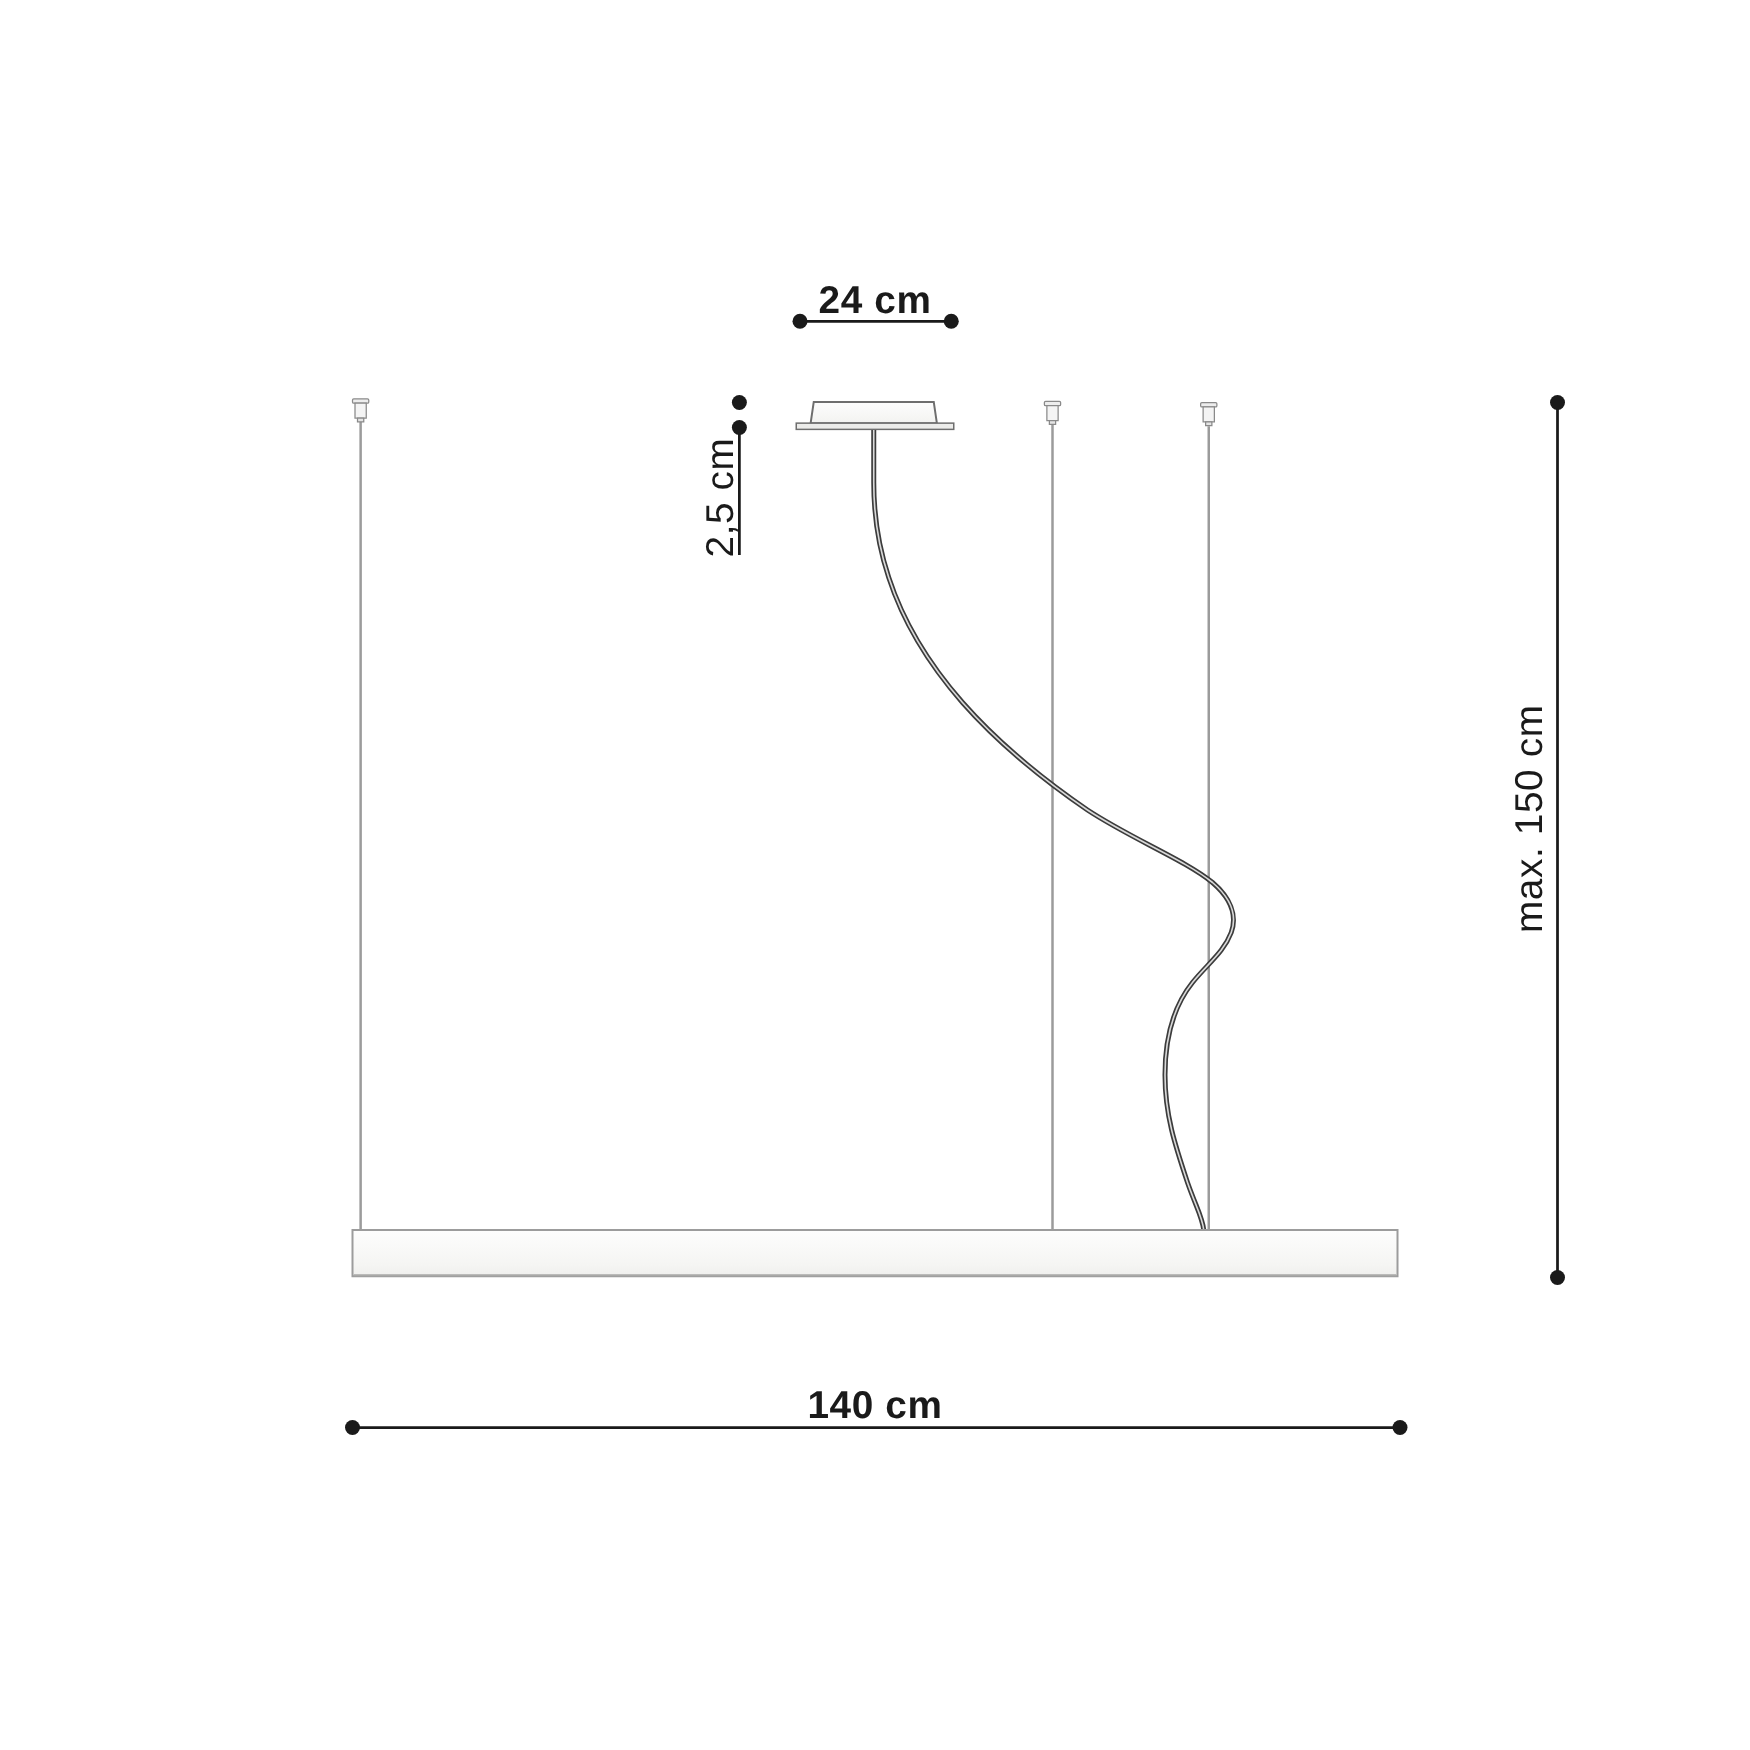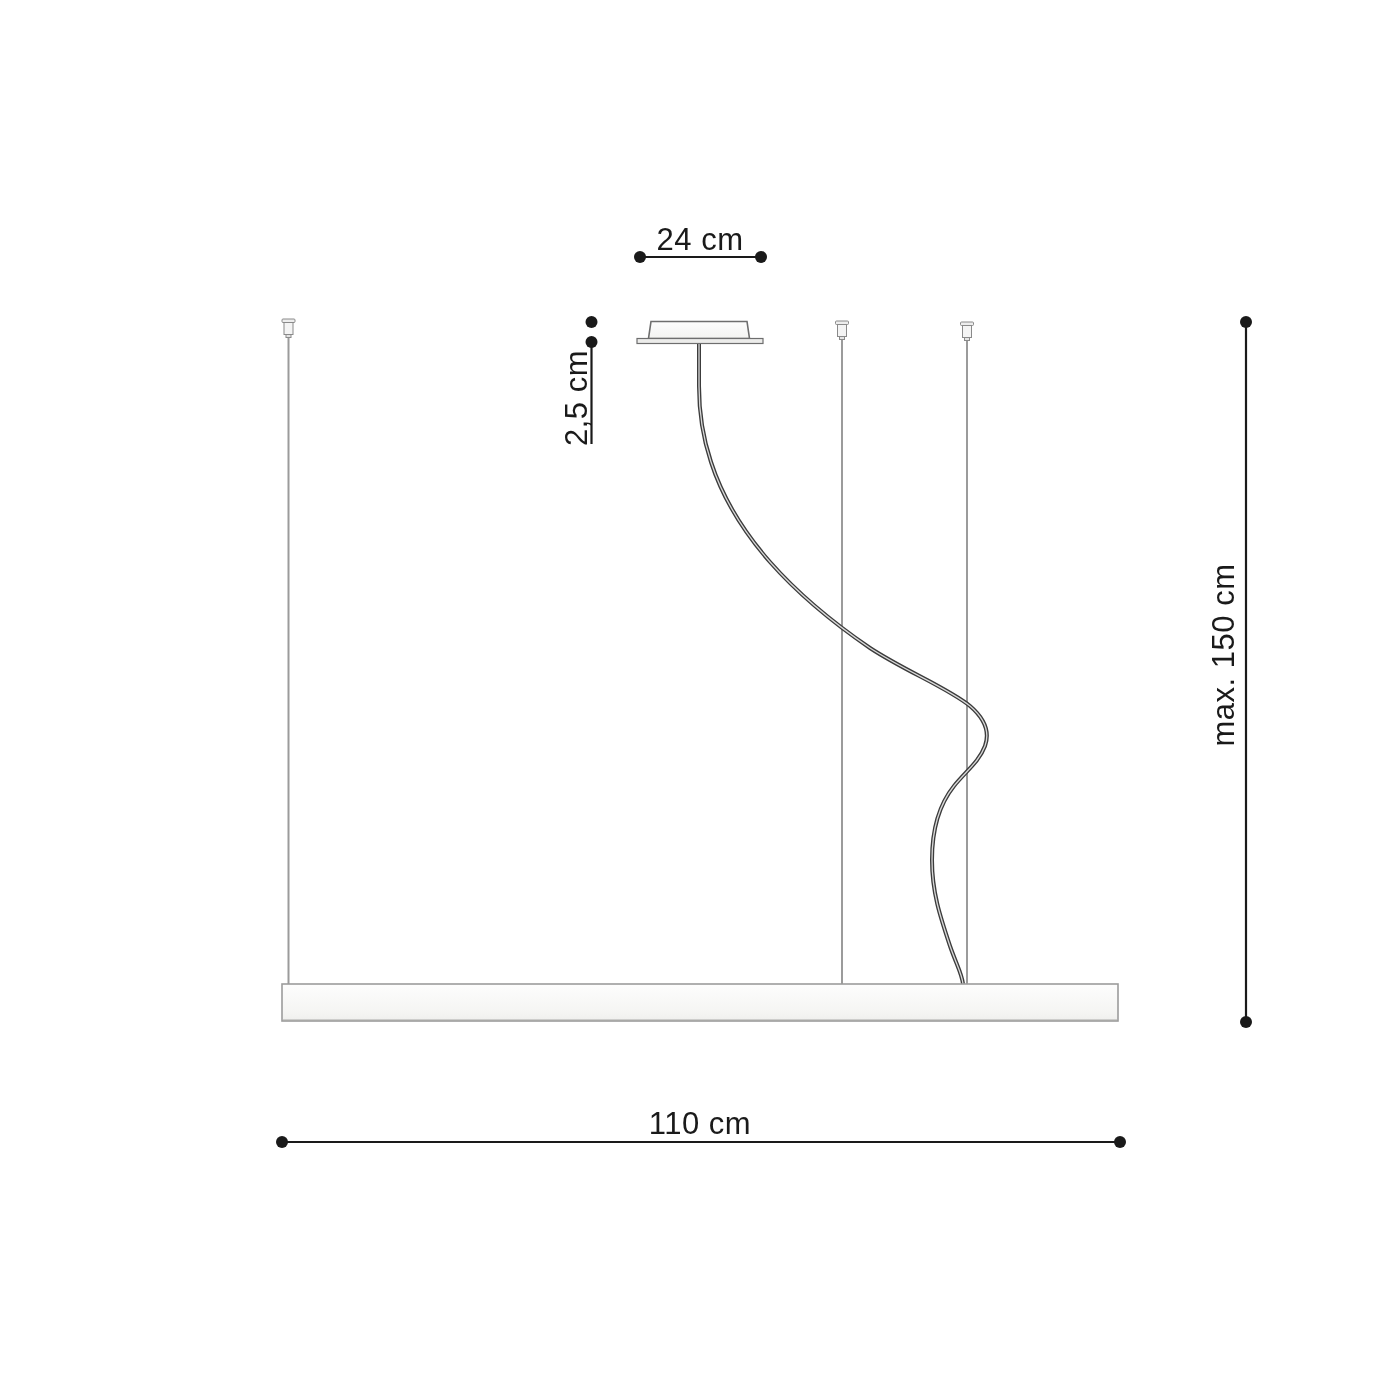--- a/index.html
+++ b/index.html
@@ -23,20 +23,21 @@
   .dim-label {
     position: absolute;
     font-size: 31px;
     color: #1a1a1a;
     letter-spacing: 0.5px;
     white-space: nowrap;
     line-height: 1;
   }
   .dim-label.h-center {
     transform: translateX(-50%);
+    font-weight: bold;
   }
   .dim-label.v-rotated {
     transform: translate(-50%, -50%) rotate(-90deg);
   }
 </style>
 </head>
 <body>
 
 <div class="canvas">
 
@@ -132,14 +133,14 @@
       <circle cx="1120" cy="1142" r="6" stroke="none"></circle>
     </g>
   </svg>
 
   <span class="dim-label h-center" style="left:700px; top:224px;">24 cm</span>
 
   <span class="dim-label v-rotated" style="left:576px; top:398px;">2,5 cm</span>
 
   <span class="dim-label v-rotated" style="left:1223px; top:655px;">max. 150 cm</span>
 
-  <span class="dim-label h-center" style="left:700px; top:1108px;">110 cm</span>
+  <span class="dim-label h-center" style="left:700px; top:1108px;">140 cm</span>
 </div>
 
 </body></html>

